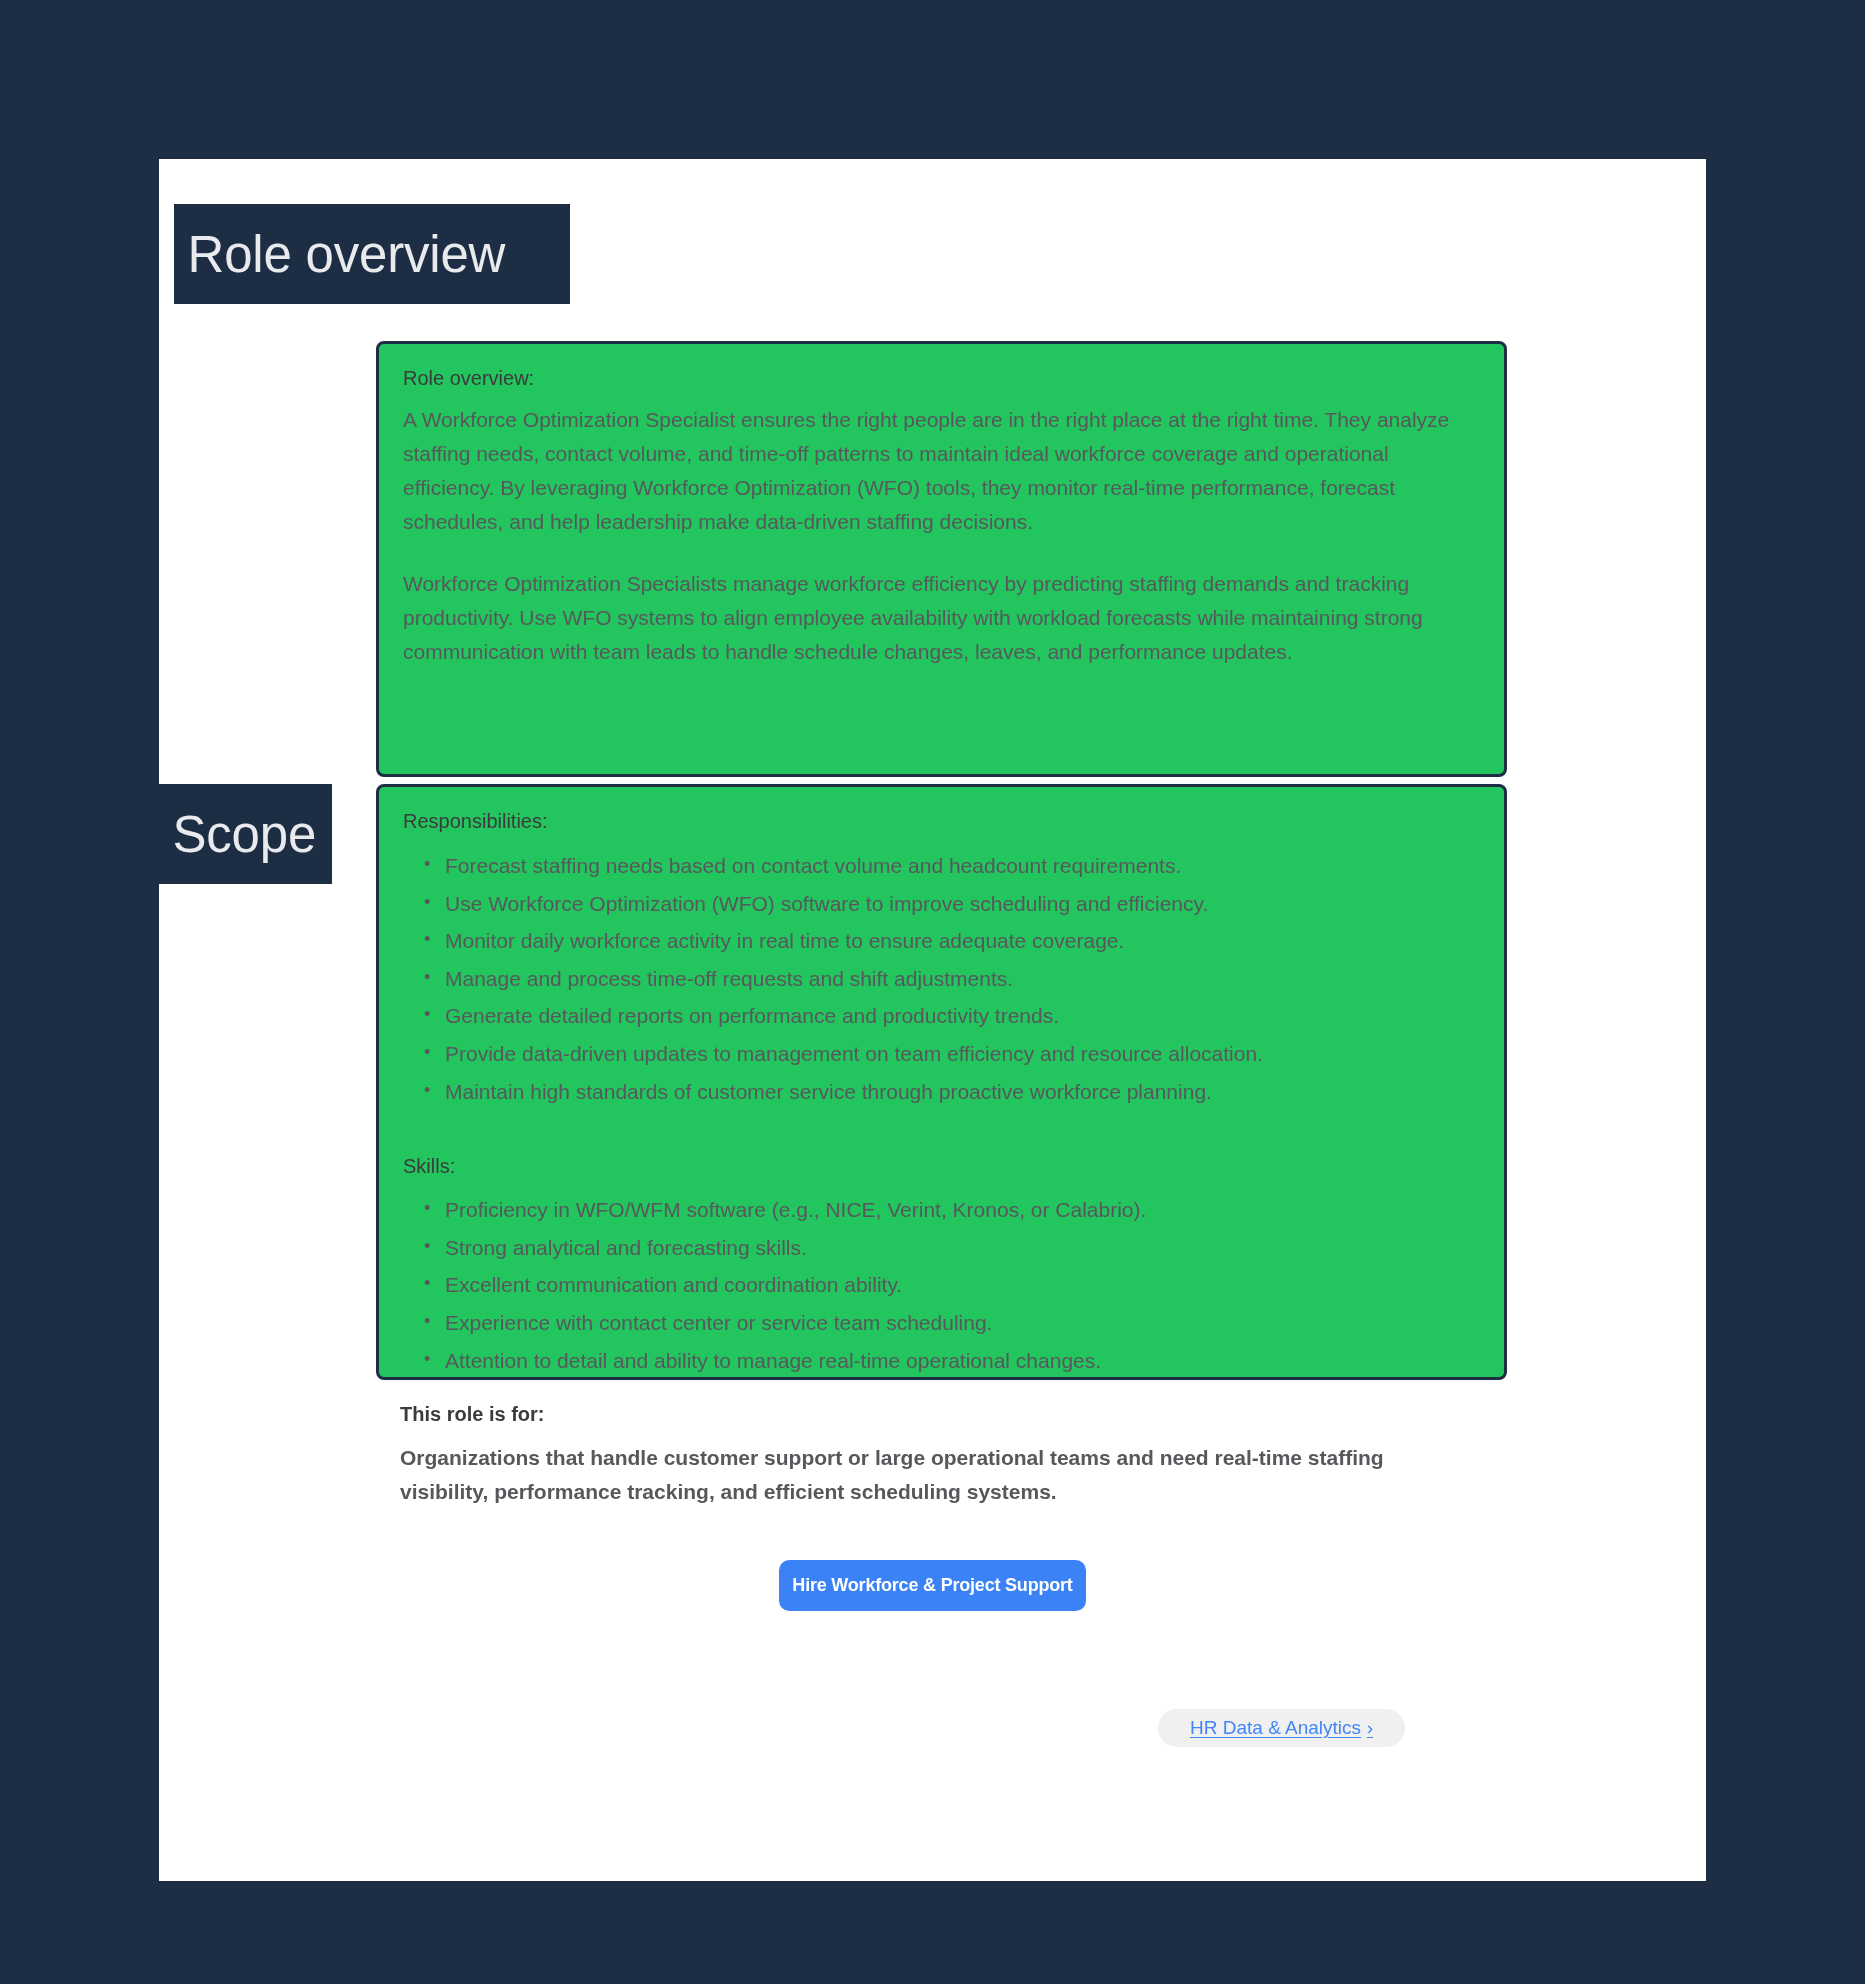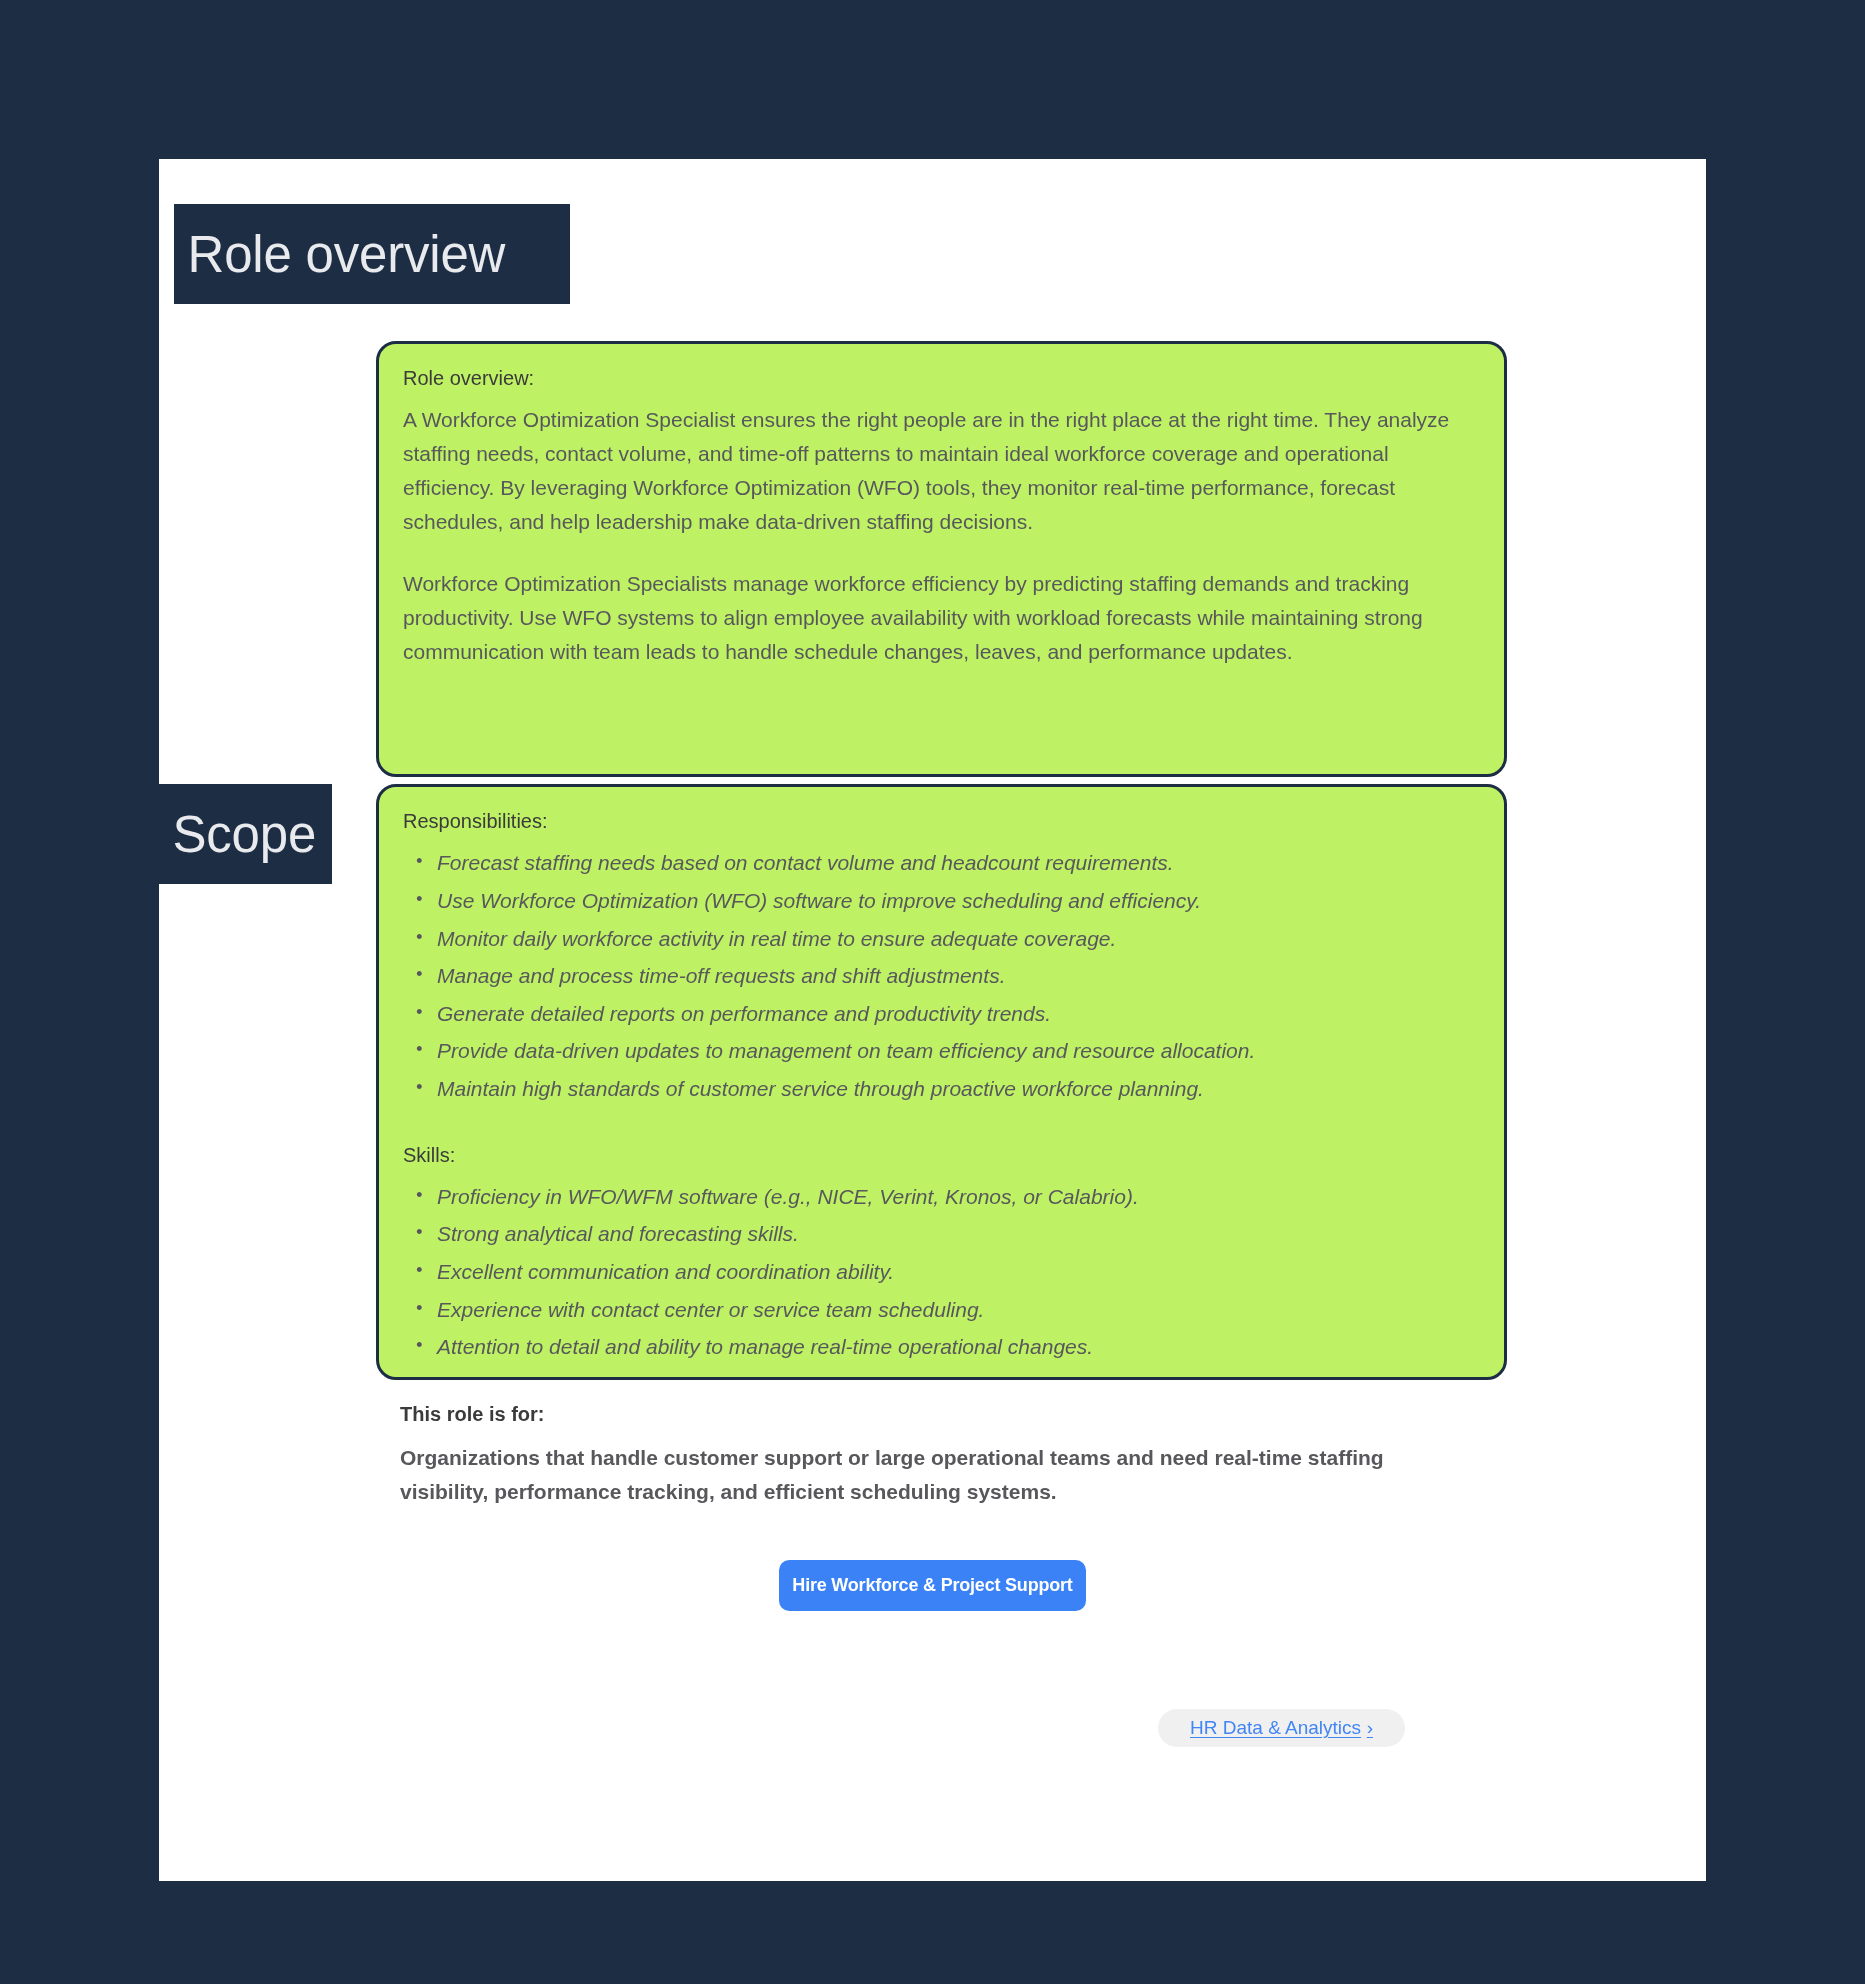--- a/index.html
+++ b/index.html
@@ -56,22 +56,22 @@
     height: 100px;
     padding-left: 13.5px;
     font-size: 51px;
     z-index: 5;
   }
 
   
   .card {
     position: absolute;
     border: 3.2px solid #1d2d44;
-    border-radius: 20px;
-    background: #bef264;
+    border-radius: 8px;
+    background: #22c55e;
   }
   .card-overview {
     left: 376px;
     top: 341px;
     width: 1131px;
     height: 436px;
     padding: 21.4px 24px 16px 24px;
   }
   .card-scope {
     left: 376px;
@@ -92,23 +92,22 @@
     font-size: 21px;
     line-height: 1.62;
     color: #58585c;
   }
   .body-text + .body-text {
     margin-top: 28px;
   }
 
   ul.bullets {
     list-style: none;
-    margin: 5px;
+    margin: 13px;
     padding: 0;
-    font-style: italic;
   }
   ul.bullets li {
     position: relative;
     font-size: 21px;
     line-height: 1.62;
     color: #58585c;
     padding-left: 29px;
     margin-bottom: 3.6px;
   }
   ul.bullets li::before {

